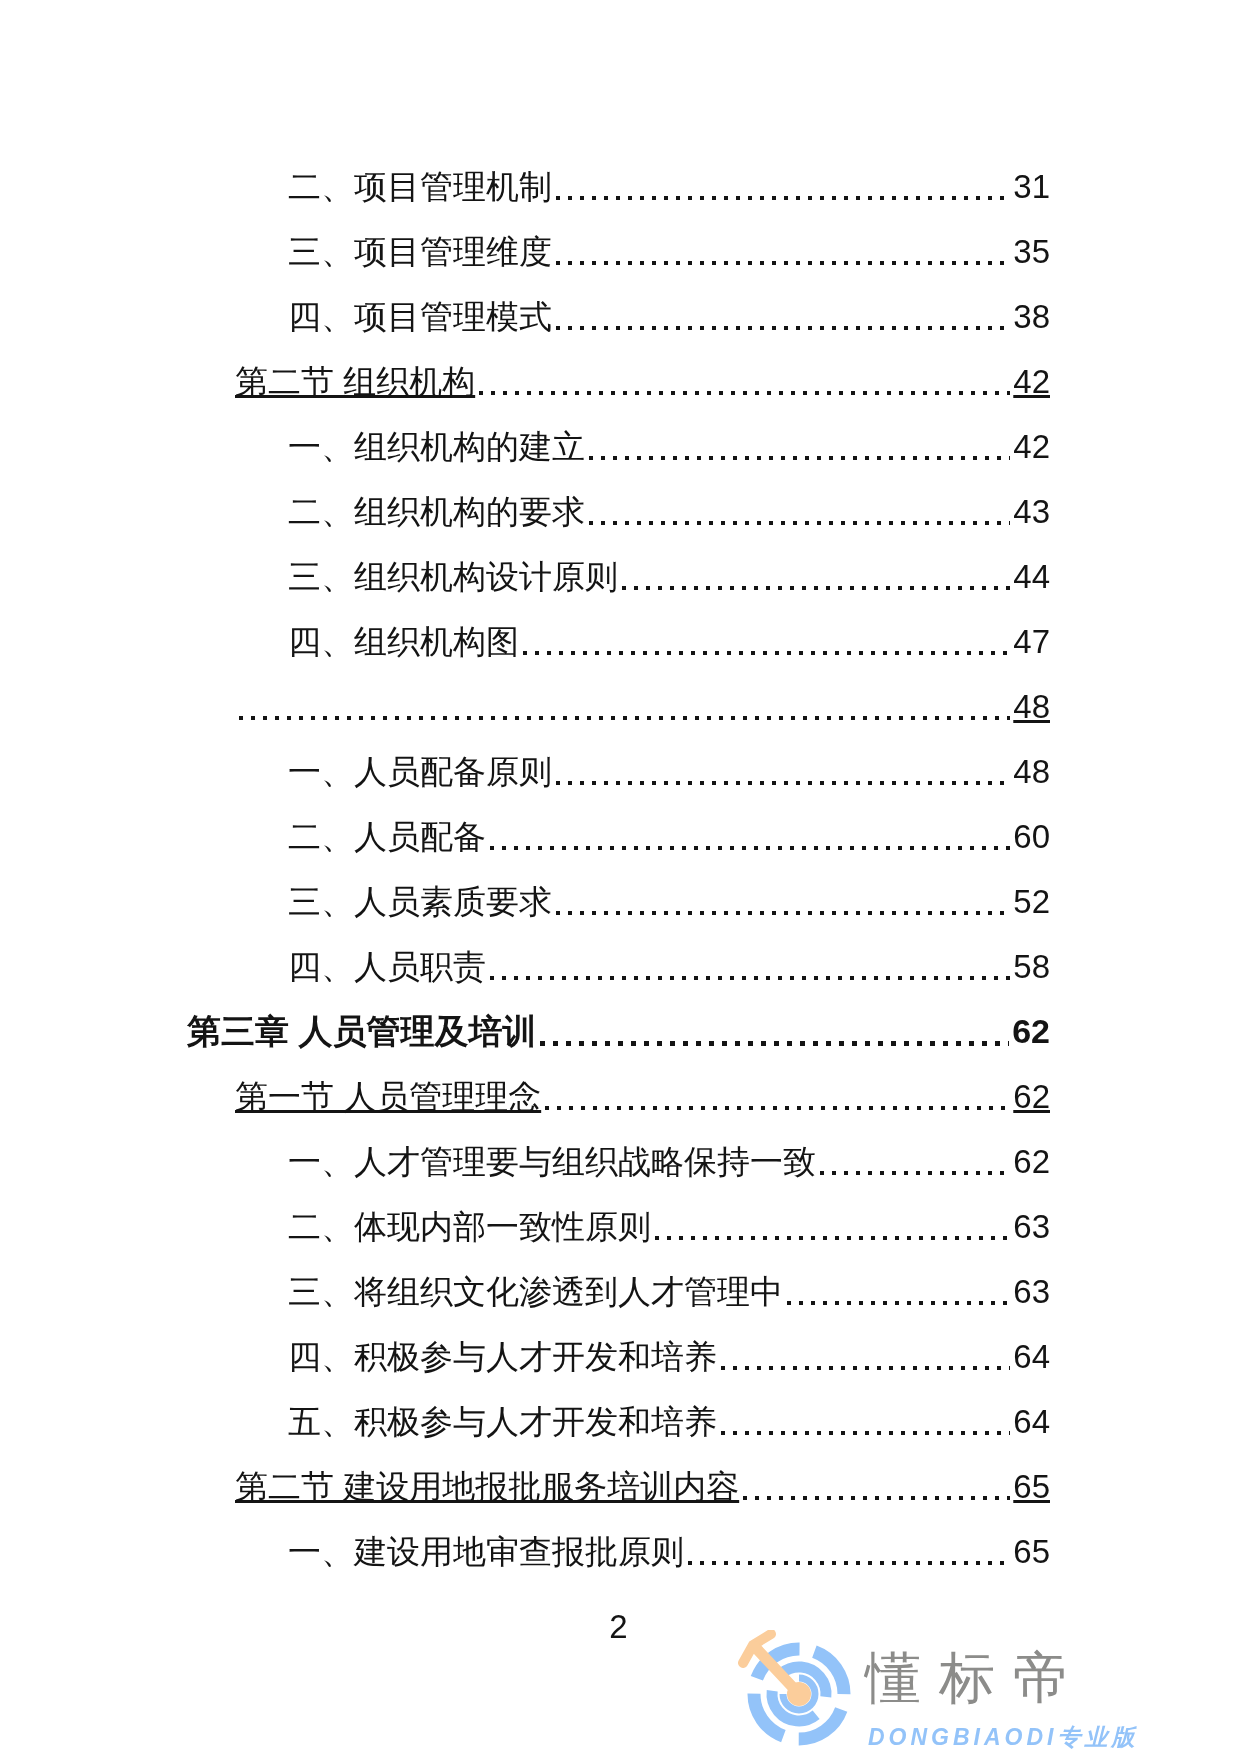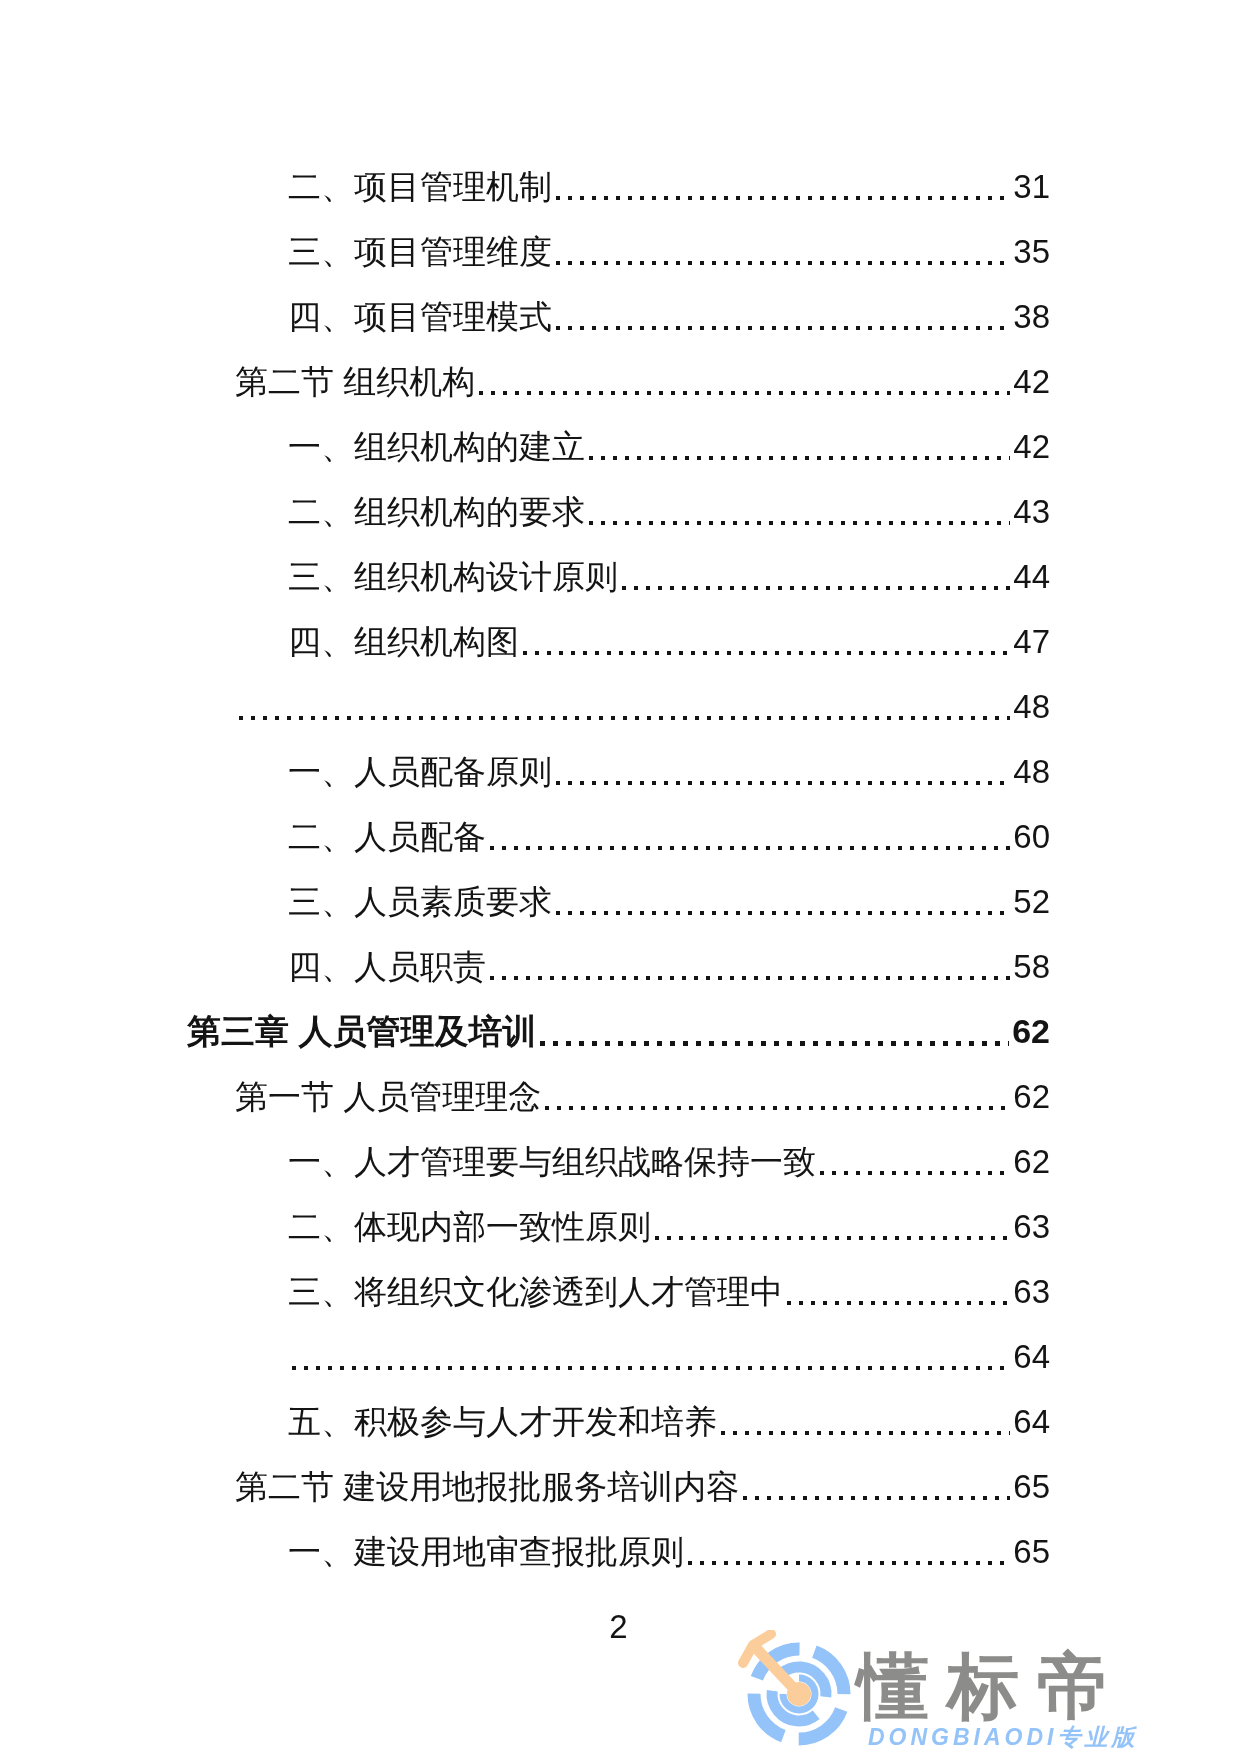--- a/index.html
+++ b/index.html
@@ -20,21 +20,21 @@
     width: 863px;
   }
   .toc-row {
     display: flex;
     height: 65px;
     line-height: 65px;
     font-size: 33px;
     white-space: nowrap;
     align-items: stretch;
   }
-  .toc-row.lvl-1 { padding-left: 48px; }
+  .toc-row.lvl-1 { padding-left: 48px; text-decoration: underline; }
   .toc-row.lvl-2 { padding-left: 101px; }
   .toc-row.bold  { font-weight: bold; font-size: 34px; justify-content: flex-end; }
   .toc-label { flex: 0 0 auto; }
   .toc-leader {
     flex: 1 1 auto;
     position: relative;
     margin: 0 3px 0 4px;
     min-width: 24px;
   }
   .toc-leader::after {
@@ -74,25 +74,25 @@
   }
   .wm-icon-box {
     position: absolute;
     left: 0;
     top: 2px;
     width: 118px;
     height: 118px;
   }
   .wm-cn {
     position: absolute;
-    left: 119px;
+    left: 127px;
     top: 22px;
-    font-size: 72px;
+    font-size: 56px;
     line-height: 1;
-    font-weight: bold;
+    font-weight: normal;
     letter-spacing: 18px;
     color: var(--wm-gray, #8c8c8a);
     white-space: nowrap;
   }
   .wm-sub {
     position: absolute;
     left: 130px;
     top: 97px;
     font-size: 23px;
     line-height: 1.1;
@@ -192,20 +192,21 @@
     <span class="toc-label">二、体现内部一致性原则</span>
     <span class="toc-leader"></span>
     <span class="toc-page">63</span>
   </div>
       <div class="toc-row lvl-2">
     <span class="toc-label">三、将组织文化渗透到人才管理中</span>
     <span class="toc-leader"></span>
     <span class="toc-page">63</span>
   </div>
       <div class="toc-row lvl-2">
+    <span class="toc-label">四、积极参与人才开发和培养</span>
     <span class="toc-leader"></span>
     <span class="toc-page">64</span>
   </div>
       <div class="toc-row lvl-2">
     <span class="toc-label">五、积极参与人才开发和培养</span>
     <span class="toc-leader"></span>
     <span class="toc-page">64</span>
   </div>
       <div class="toc-row lvl-1">
     <span class="toc-label">第二节 建设用地报批服务培训内容</span>

